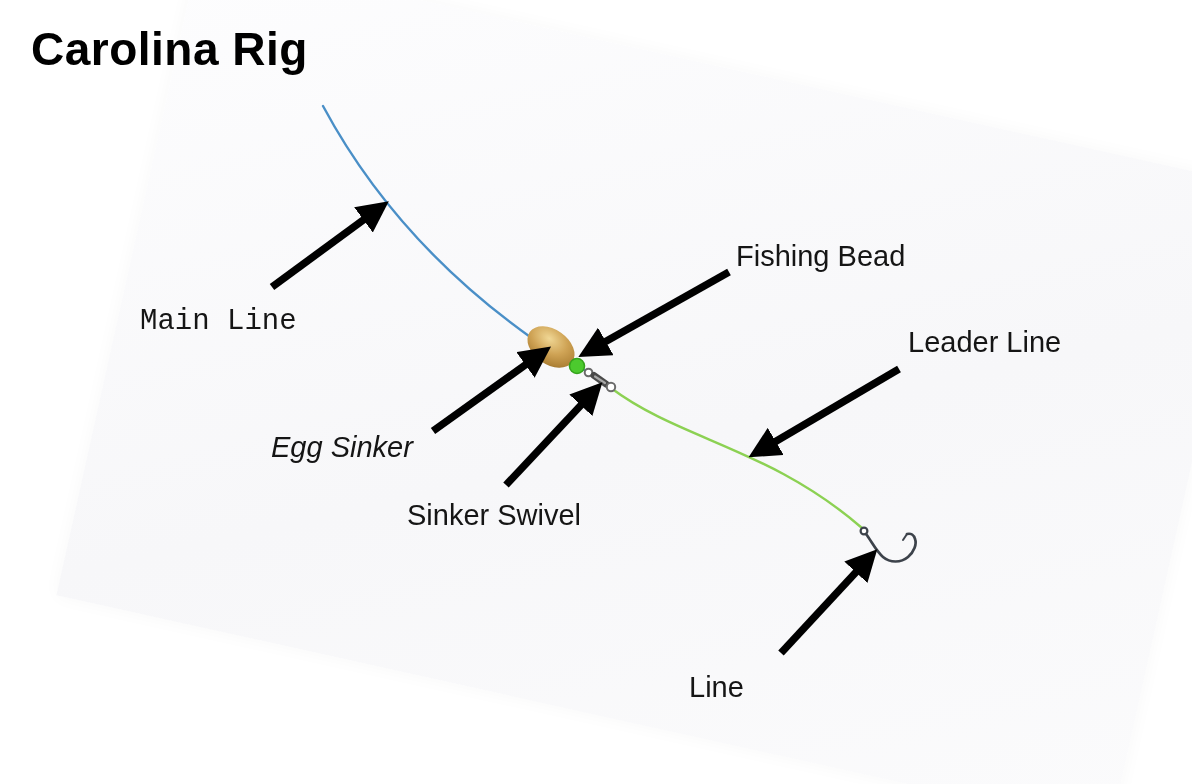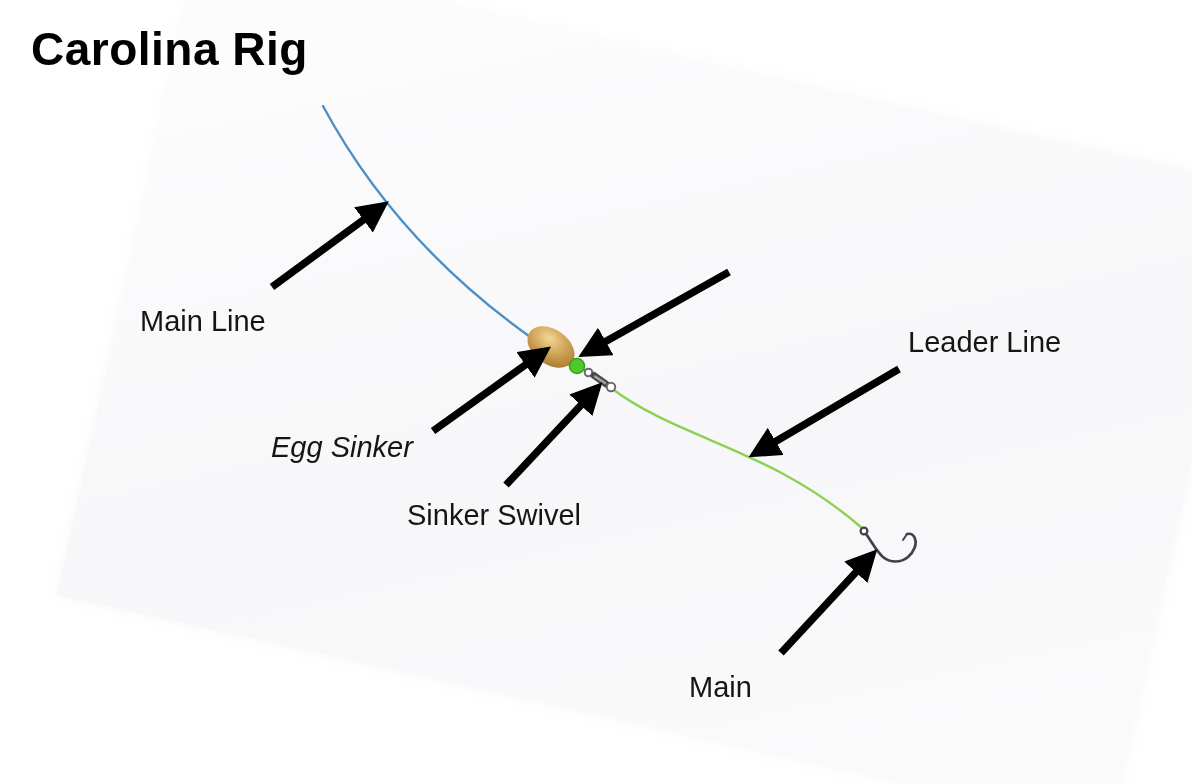--- a/index.html
+++ b/index.html
@@ -29,21 +29,21 @@
     white-space:nowrap;
   }
   .rig-svg{position:absolute;left:0;top:0;}
   .label{
     position:absolute;
     font-size:29px;
     color:#151515;
     white-space:nowrap;
     line-height:1.1;
   }
-  .lbl-main-line{left:140px;top:306px;}
+  .lbl-main-line{left:140px;top:306px;font-family:Liberation Mono, monospace;}
   .lbl-fishing-bead{left:736px;top:241px;}
   .lbl-leader-line{left:908px;top:327px;}
   .lbl-egg-sinker{left:271px;top:432px;font-style:italic;}
   .lbl-barrel-swivel{left:407px;top:500px;}
   .lbl-hook{left:689px;top:672px;}
 </style>
 </head>
 <body>
 
 <div class="canvas">
@@ -84,17 +84,18 @@
 
     <line x1="272" y1="287" x2="366" y2="218" stroke-width="7.5" marker-end="url(#ah)" stroke="#000000"></line>
     <line x1="729" y1="272" x2="603" y2="343" stroke-width="7.5" marker-end="url(#ah)" stroke="#000000"></line>
     <line x1="899" y1="369" x2="773" y2="443" stroke-width="7.5" marker-end="url(#ah)" stroke="#000000"></line>
     <line x1="433" y1="431" x2="528" y2="363" stroke-width="7.5" marker-end="url(#ah)" stroke="#000000"></line>
     <line x1="506" y1="485" x2="583" y2="403" stroke-width="7.5" marker-end="url(#ah)" stroke="#000000"></line>
     <line x1="781" y1="653" x2="858" y2="570" stroke-width="7.5" marker-end="url(#ah)" stroke="#000000"></line>
   </svg>
 
   <div class="label lbl-main-line">Main Line</div>
+  <div class="label lbl-fishing-bead">Fishing Bead</div>
   <div class="label lbl-leader-line">Leader Line</div>
   <div class="label lbl-egg-sinker">Egg Sinker</div>
   <div class="label lbl-barrel-swivel">Sinker Swivel</div>
-  <div class="label lbl-hook">Main</div>
+  <div class="label lbl-hook">Line</div>
 </div>
 
 </body></html>

